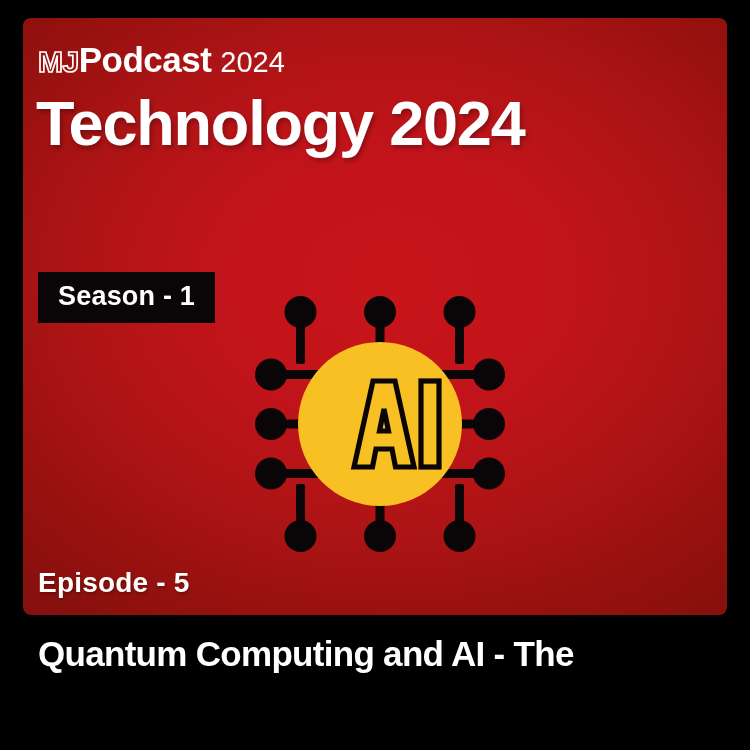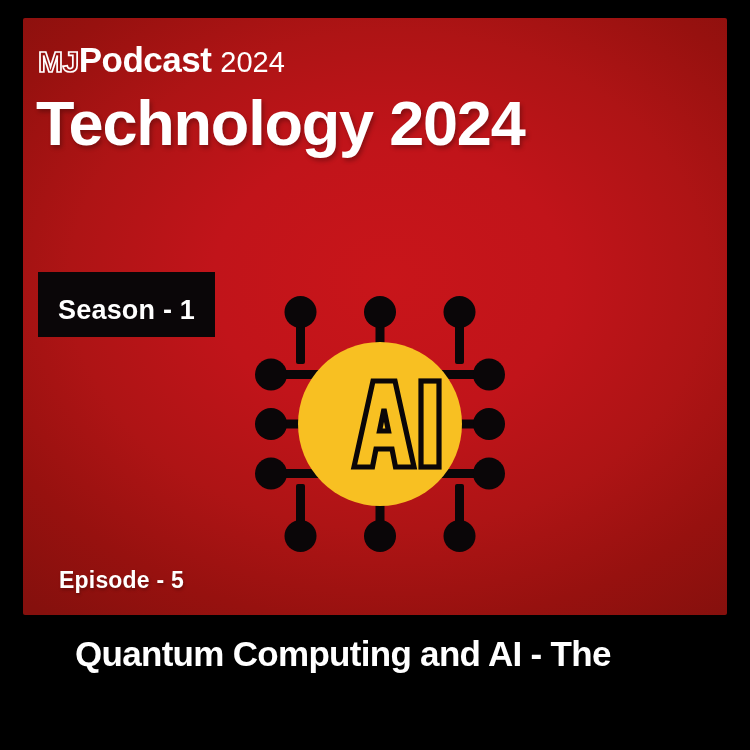--- a/index.html
+++ b/index.html
@@ -22,21 +22,21 @@
     overflow: hidden;
   }
 
   
   #art-panel {
     position: absolute;
     left: 23px;
     top: 18px;
     width: 704px;
     height: 597px;
-    border-radius: 2px;
+    border-radius: 8px;
     background: radial-gradient(ellipse 78% 72% at 52% 44%,
                   #c8151a 0%,
                   #c1141a 32%,
                   #ae1415 58%,
                   #97110f 80%,
                   #85100d 100%);
     overflow: hidden;
   }
 
   
@@ -87,21 +87,21 @@
     white-space: pre;
     text-shadow: 2px 3px 4px rgba(0,0,0,0.28);
   }
 
   
   #season-badge {
     position: absolute;
     left: 15px;
     top: 254px;
     background: #0a0608;
-    padding: 23px 20px 11px 20px;
+    padding: 9px 20px 11px 20px;
     display: inline-block;
   }
   #season-label {
     font-size: 27px;
     font-weight: 700;
     color: #ffffff;
     letter-spacing: 0.2px;
     white-space: nowrap;
   }
 
@@ -113,36 +113,34 @@
     width: 250px;
     height: 256px;
   }
   #chip-graphic svg { display: block; width: 100%; height: 100%; }
 
   
   #episode-label {
     position: absolute;
     left: 15px;
     top: 549px;
-    font-size: 23px;
+    font-size: 28px;
     font-weight: 700;
     color: #ffffff;
     letter-spacing: 0.2px;
     white-space: nowrap;
     text-shadow: 1px 2px 3px rgba(0,0,0,0.25);
-    margin-left: 21px;
   }
 
   
   #caption-block {
     position: absolute;
     left: 38px;
     top: 632px;
     width: 672px;
-    margin-left: 37px;
   }
   .caption-line {
     display: block;
     font-size: 35px;
     font-weight: 700;
     line-height: 1.26;
     color: #ffffff;
     letter-spacing: -0.7px;
     white-space: pre;
   }

